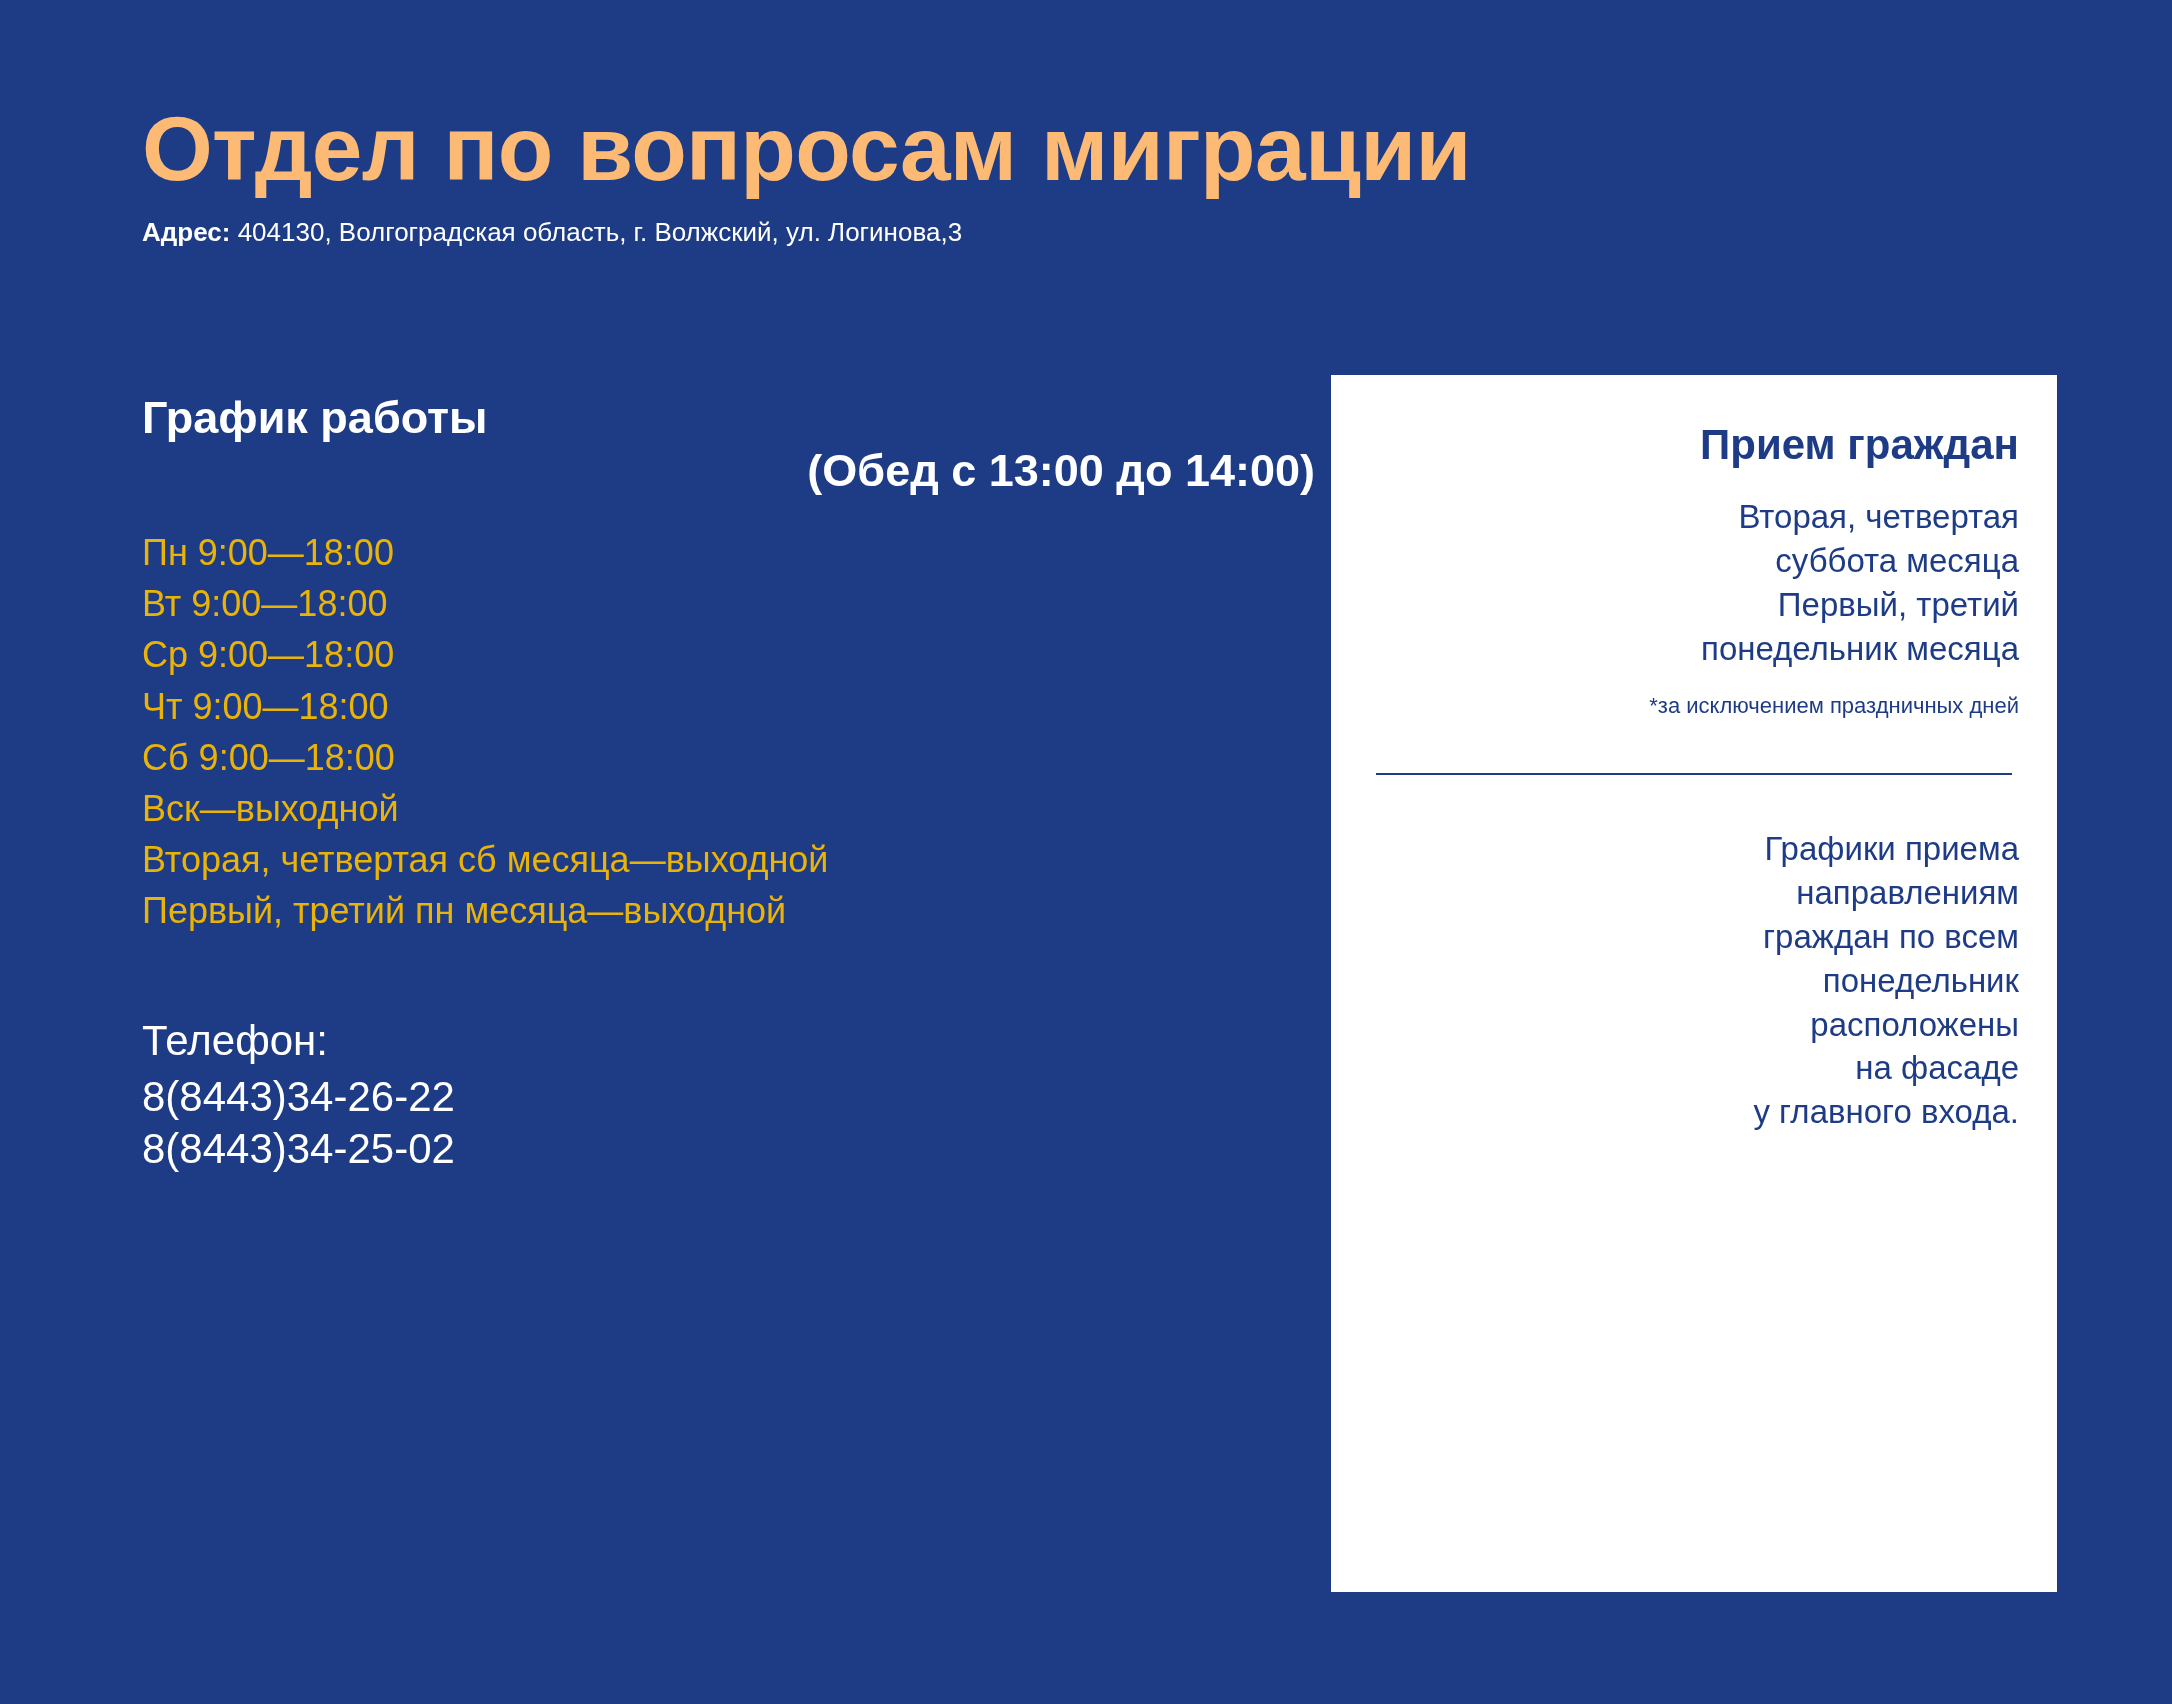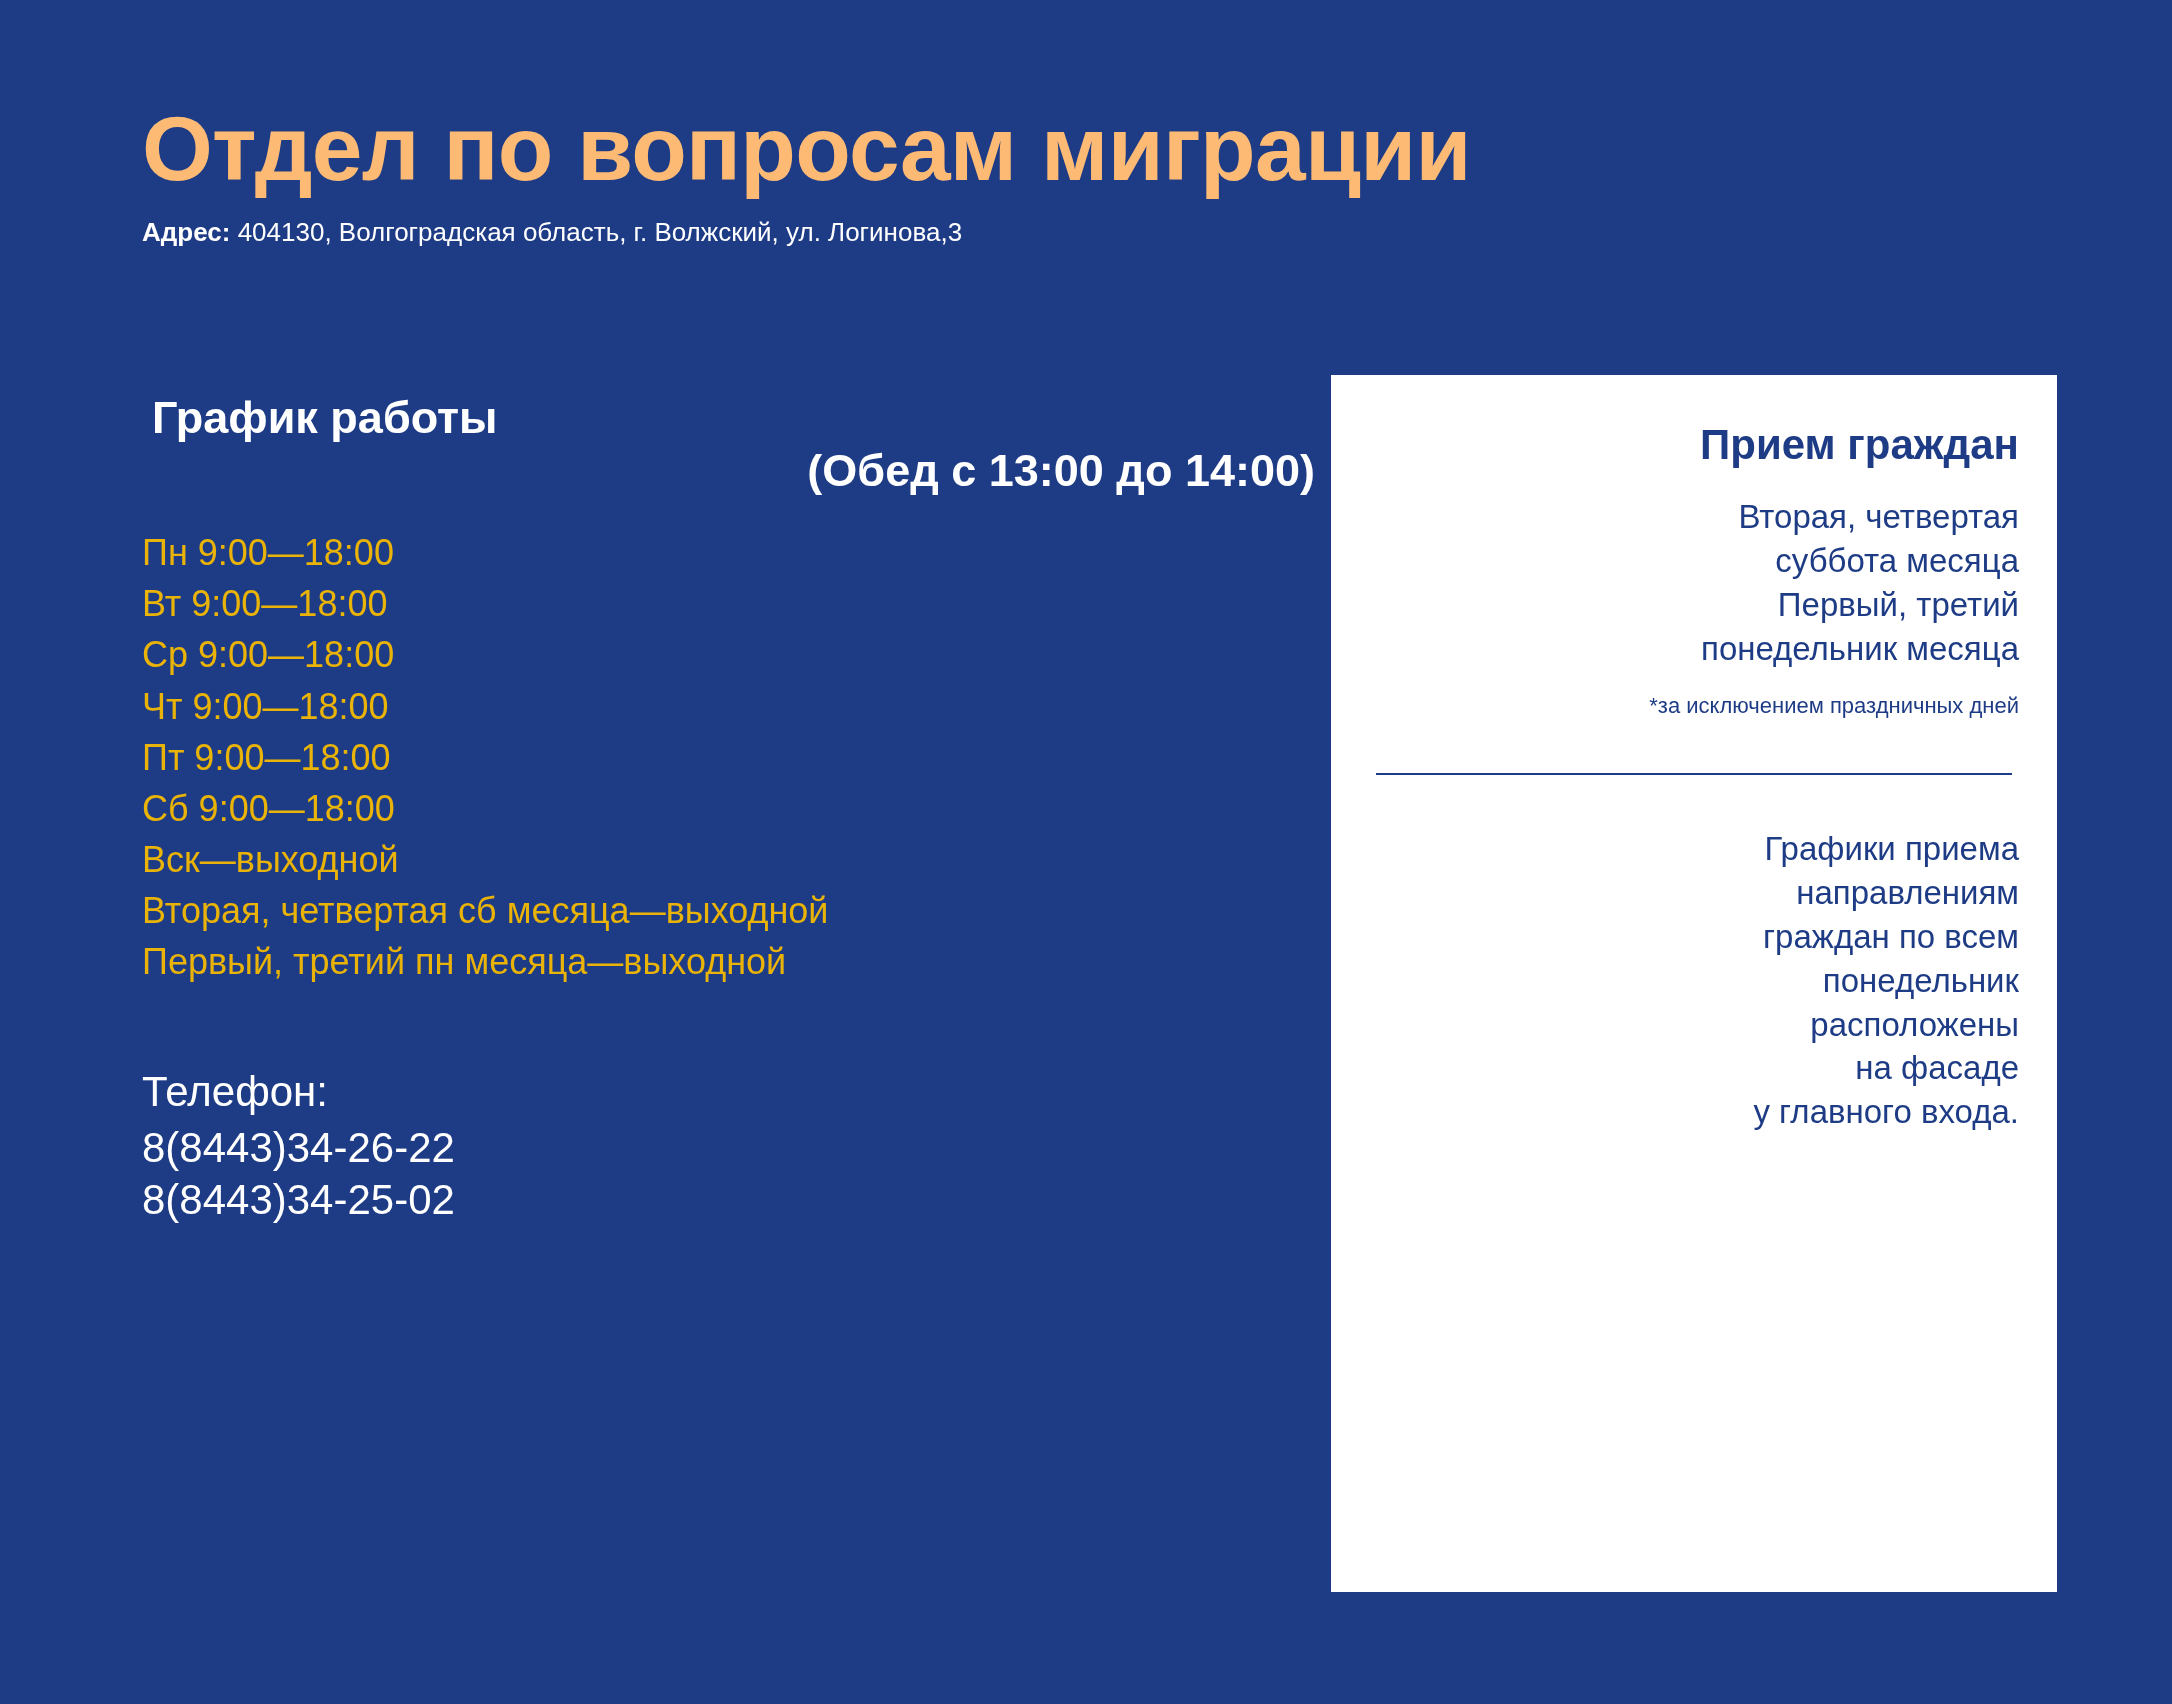--- a/index.html
+++ b/index.html
@@ -52,21 +52,21 @@
   .left-col {
     position: absolute;
     left: 142px;
     top: 391px;
     width: 1173px;
   }
   .schedule-heading {
     font-size: 45px;
     font-weight: bold;
     line-height: 1.18;
-    margin: 0 0 30px 10px;
+    margin: 0 0 30px 0;
     white-space: nowrap;
   }
   .schedule-heading .ln2 {
     display: block;
     text-align: right;
   }
   .schedule-list {
     list-style: none;
     margin: 0;
     padding: 0;
@@ -161,21 +161,20 @@
     <h2 class="schedule-heading">
       <span>График работы</span>
       <span class="ln2">(Обед с 13:00 до 14:00)</span>
     </h2>
 
     <ul class="schedule-list">
       <li>Пн 9:00—18:00</li>
       <li>Вт  9:00—18:00</li>
       <li>Ср 9:00—18:00</li>
       <li>Чт 9:00—18:00</li>
-      <li>Пт 9:00—18:00</li>
       <li>Сб 9:00—18:00</li>
       <li>Вск—выходной</li>
       <li>Вторая, четвертая сб месяца—выходной</li>
       <li>Первый, третий пн месяца—выходной</li>
     </ul>
 
     <div class="phone-block">
       <div class="phone-label">Телефон:</div>
       <div class="phone-number">8(8443)34-26-22</div>
       <div class="phone-number">8(8443)34-25-02</div>

